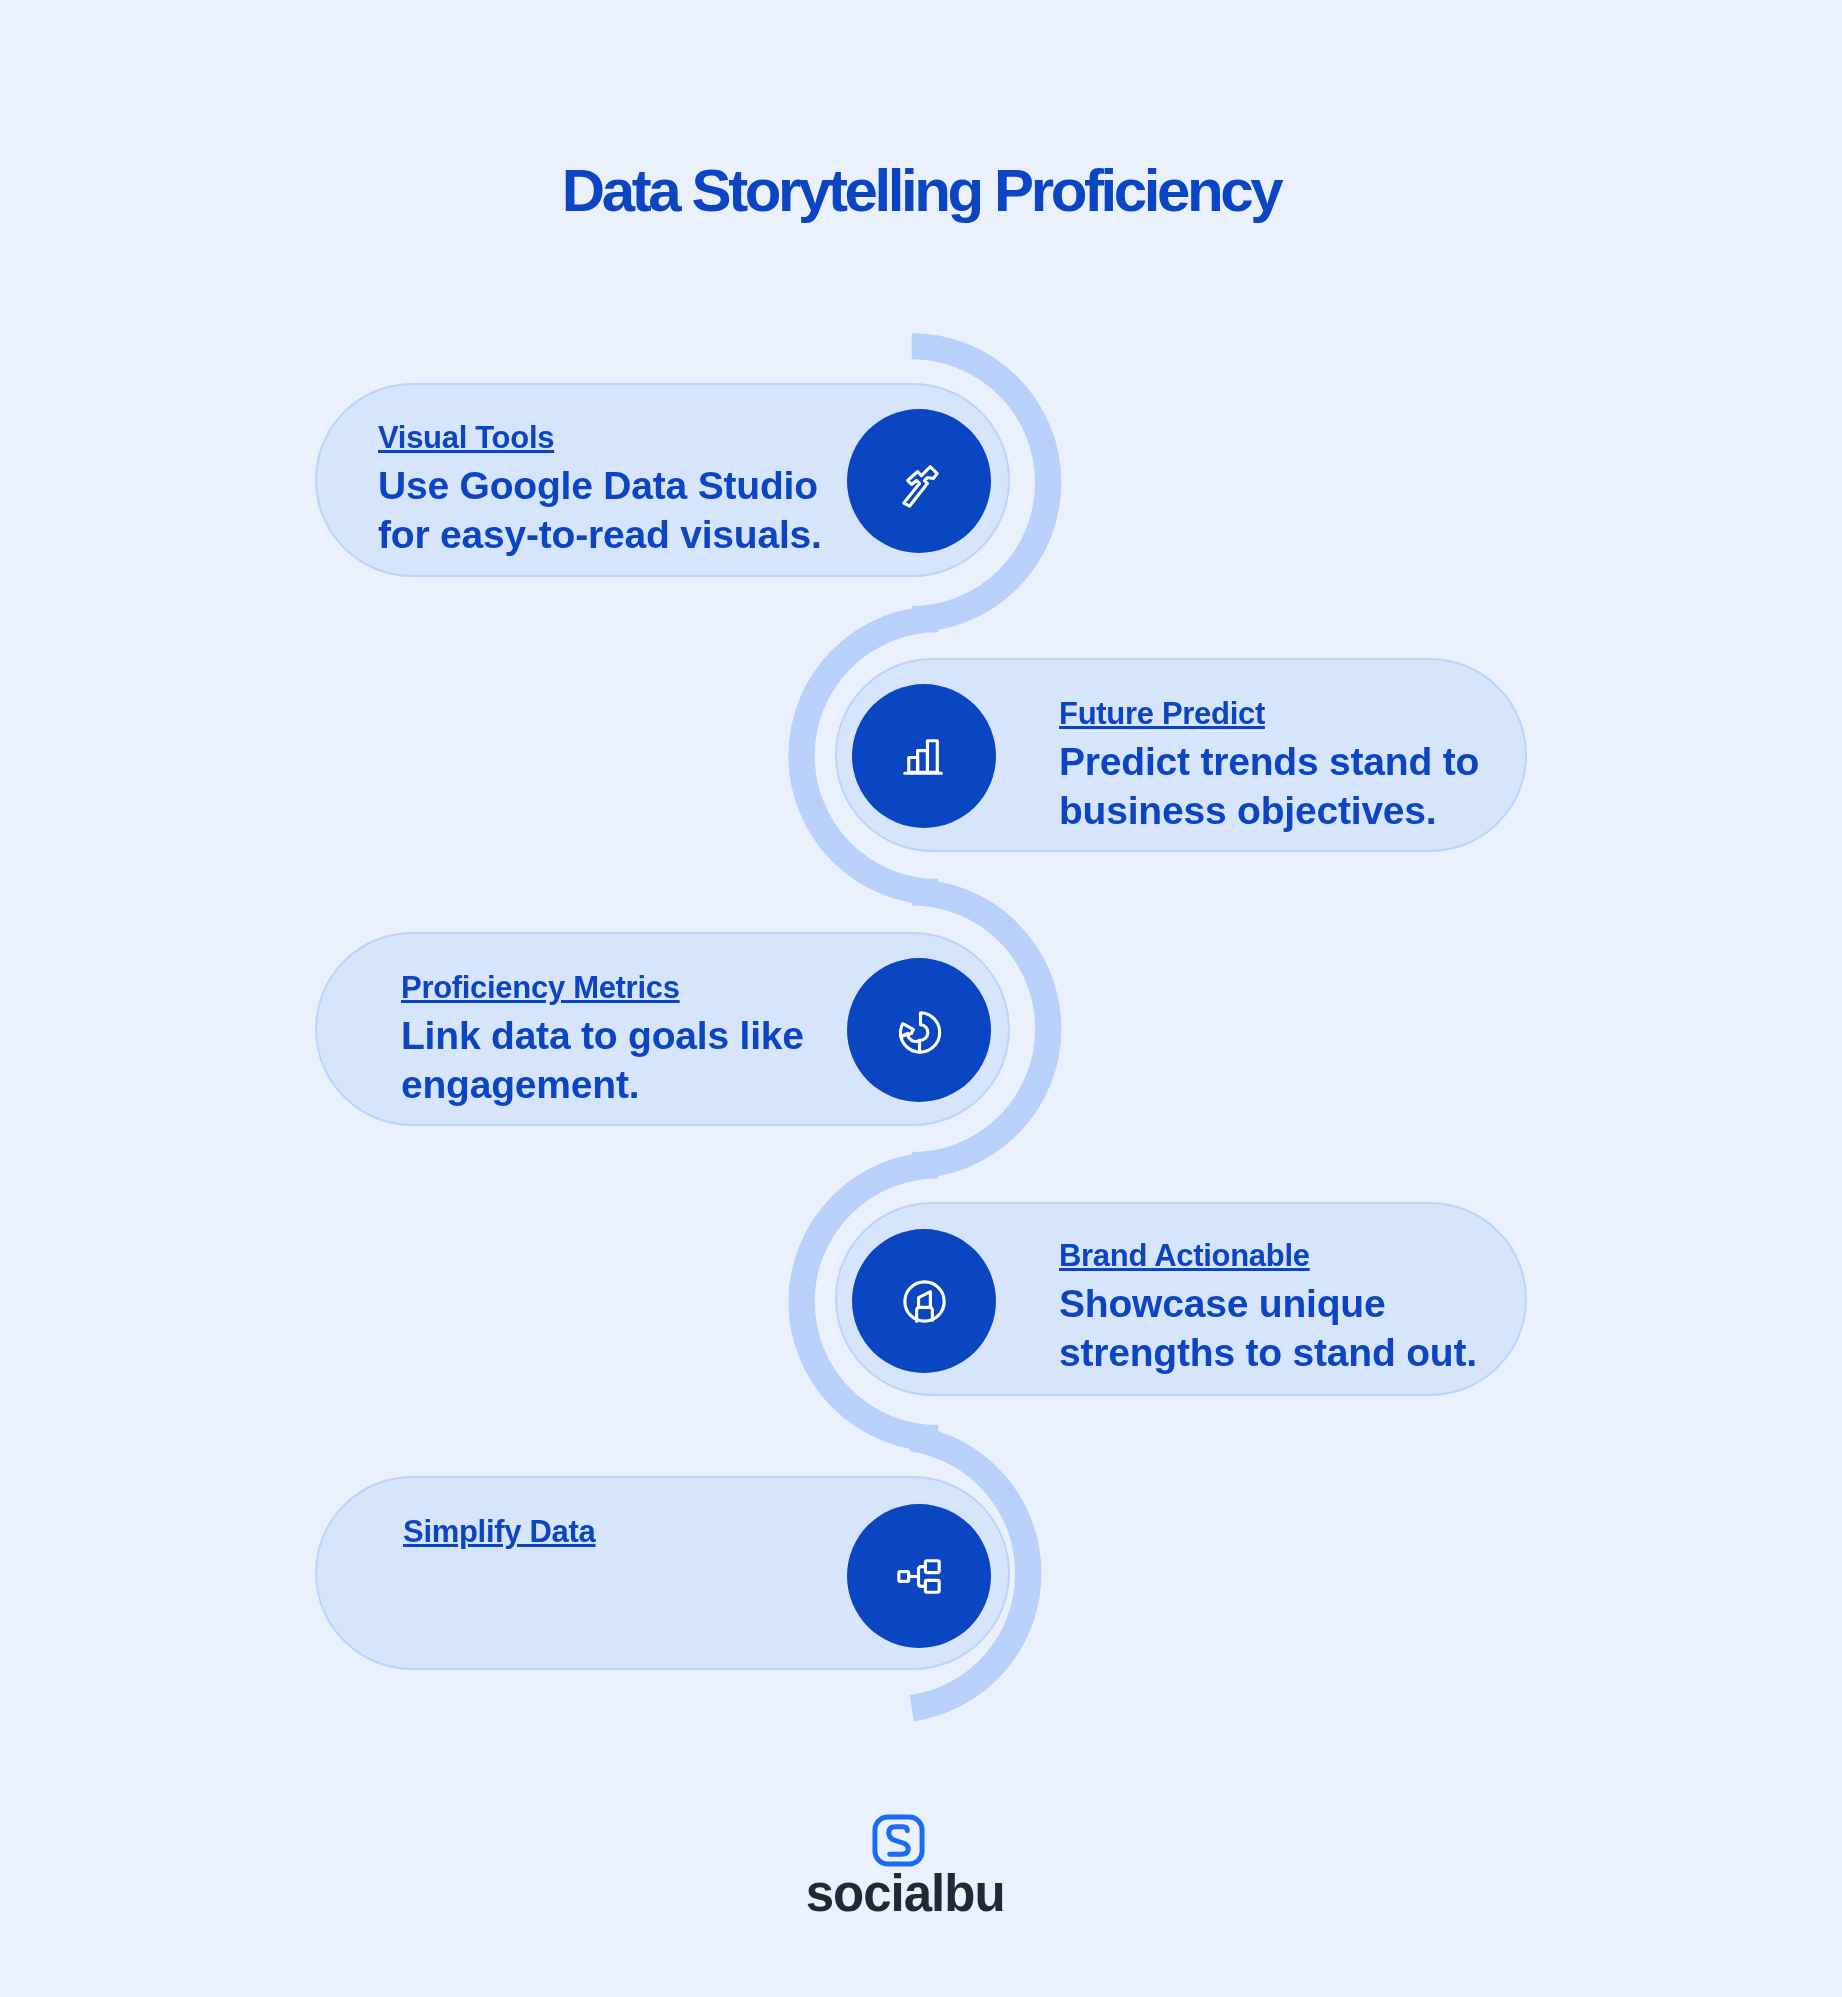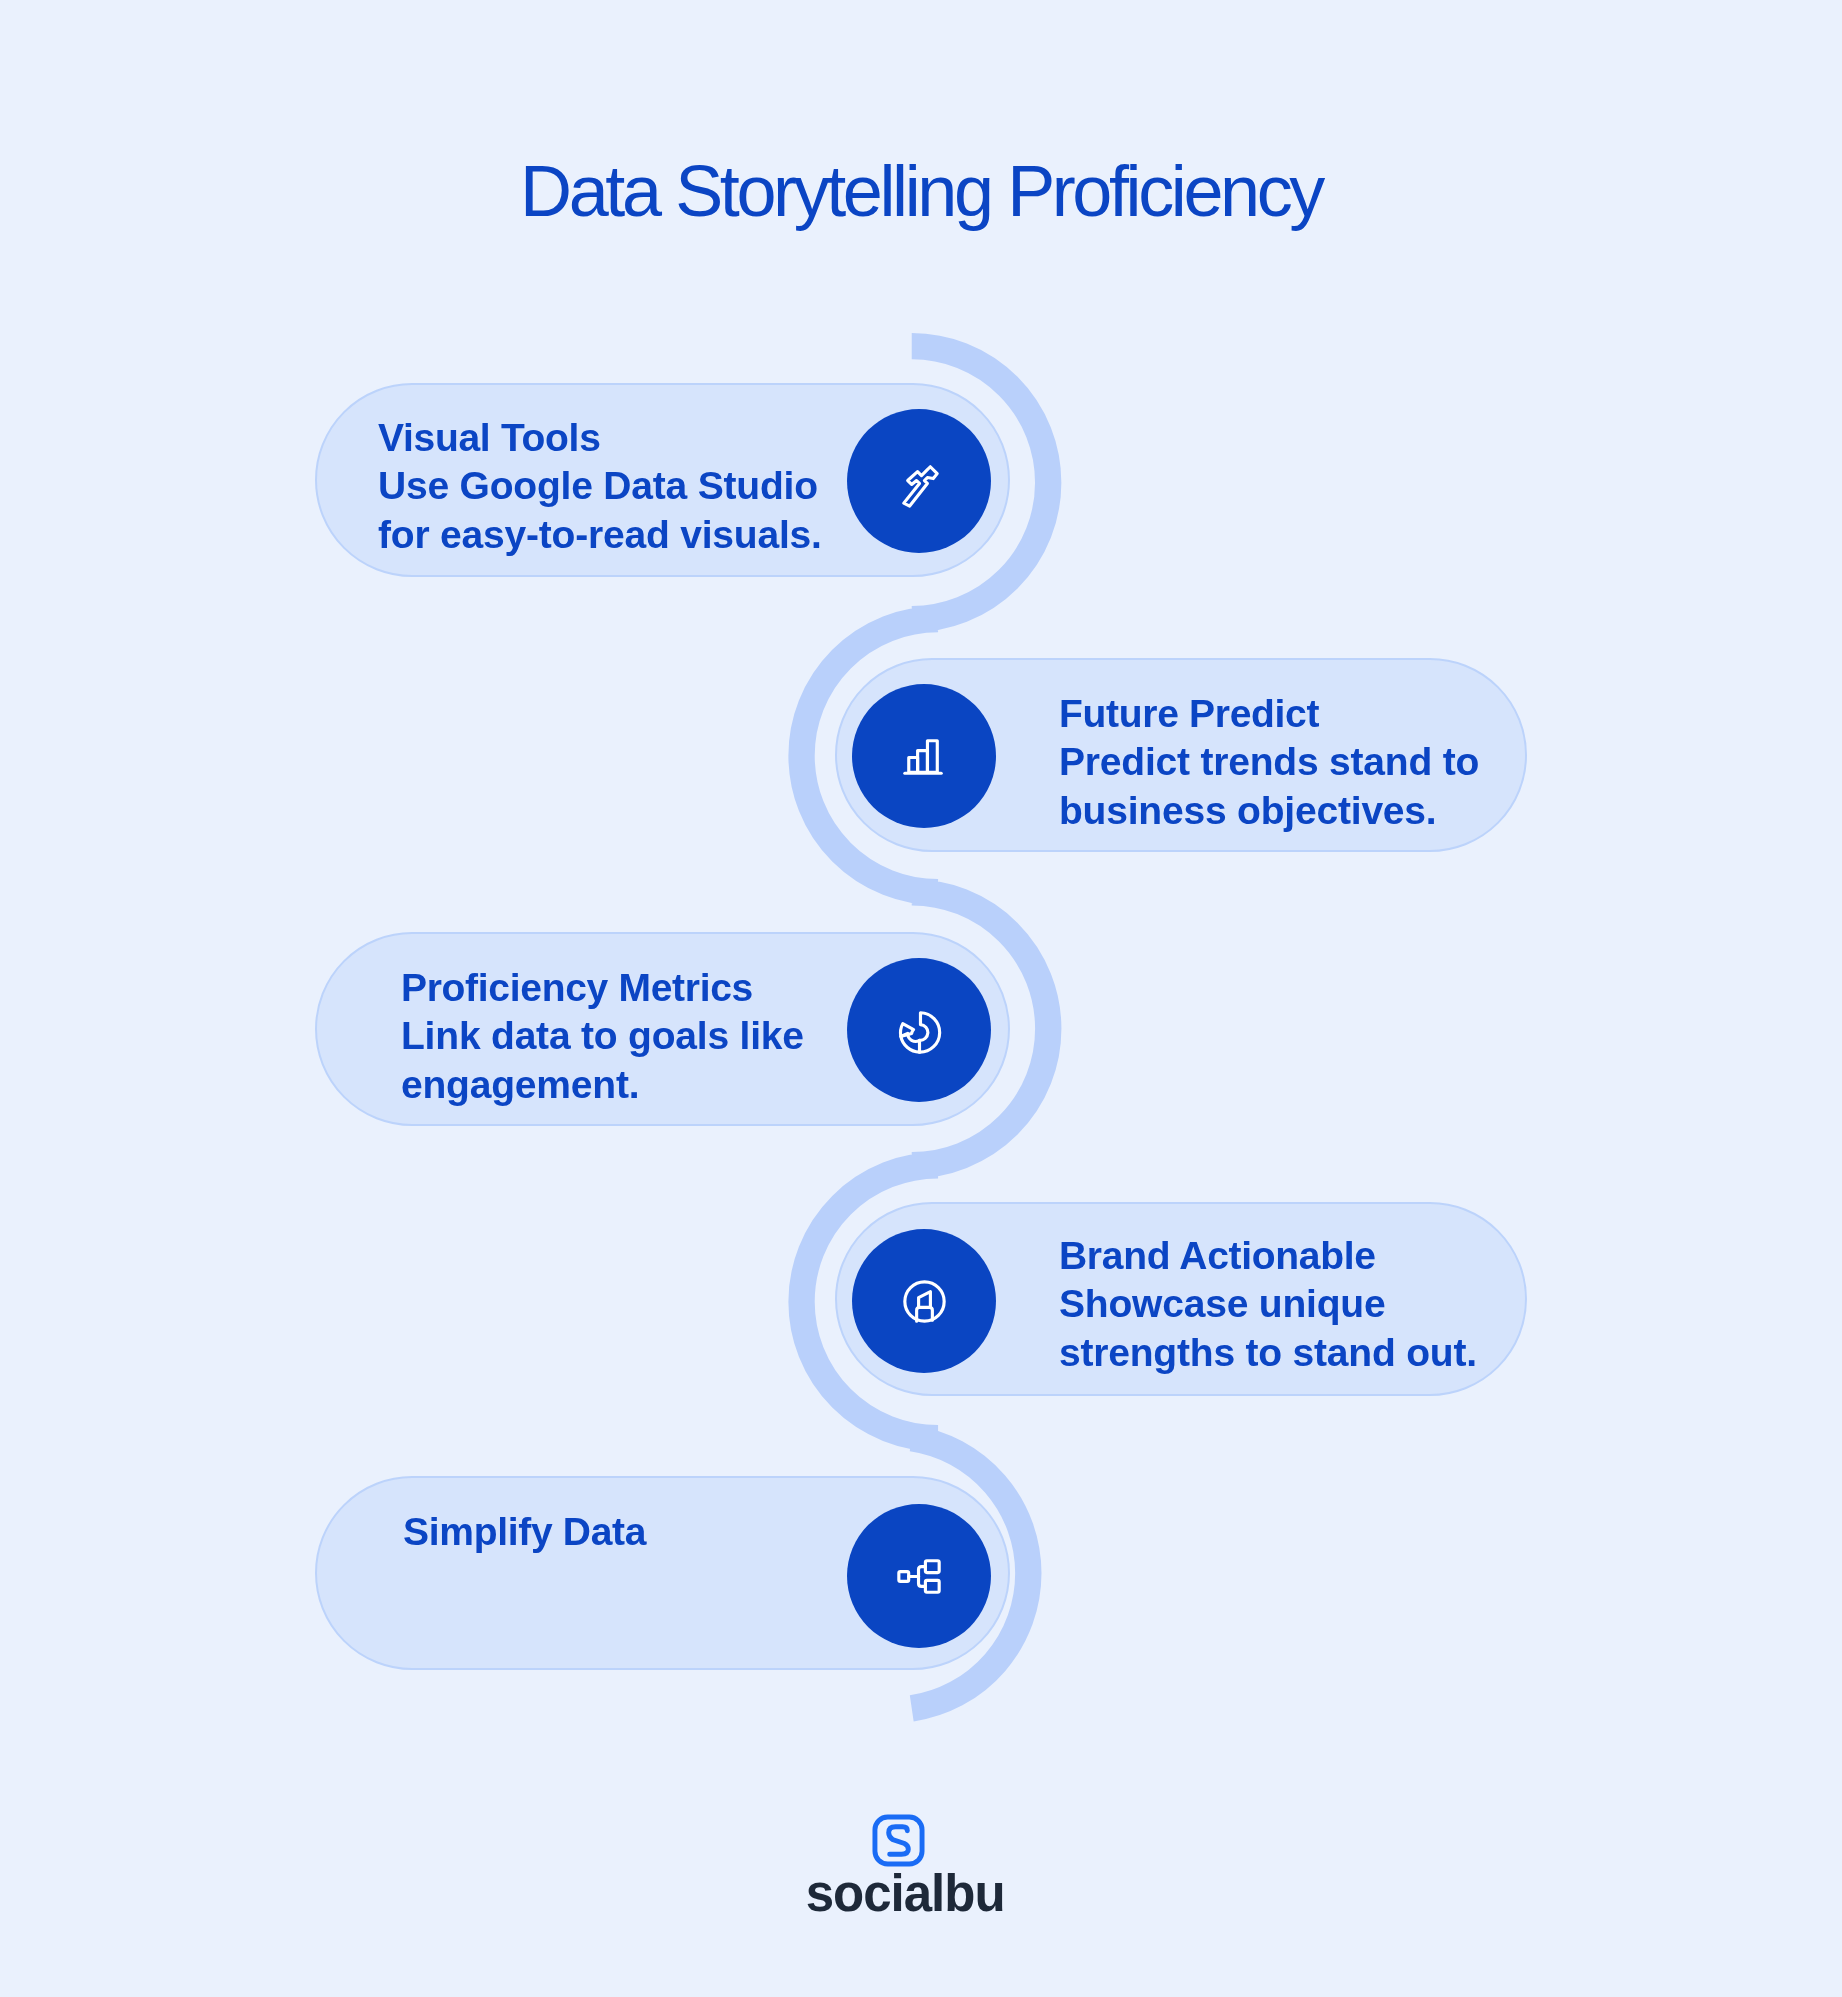--- a/index.html
+++ b/index.html
@@ -8,22 +8,22 @@
     background: #eaf1fd;
     position: relative;
     overflow: hidden;
     font-family: "Liberation Sans", "DejaVu Sans", sans-serif;
   }
   .page-title {
     position: absolute;
     left: 0; width: 1842px;
     top: 142px;
     text-align: center;
-    font-size: 72px;
-    font-weight: 400;
+    font-size: 60px;
+    font-weight: 700;
     letter-spacing: -3.4px;
     color: #0b45c4;
     line-height: 98px;
     margin: 0;
   }
   .track {
     position: absolute; left: 0; top: 0;
     width: 1842px; height: 1997px;
     pointer-events: none;
   }
@@ -43,25 +43,26 @@
     border-radius: 50%;
     background: #0a45c2;
     display: flex; align-items: center; justify-content: center;
   }
   .icon-circle svg { width: 59px; height: 59px; }
   .pill-text {
     position: absolute;
     color: #0b45c4;
   }
   .pill-title {
-    font-size: 39px;
+    font-size: 31px;
     font-weight: 700;
     line-height: 47px;
     letter-spacing: -0.3px;
     white-space: nowrap;
+    text-decoration: underline;
   }
   .pill-desc {
     font-size: 39px;
     font-weight: 700;
     line-height: 49px;
     white-space: pre-line;
     letter-spacing: -0.2px;
   }
   .brand {
     position: absolute;

